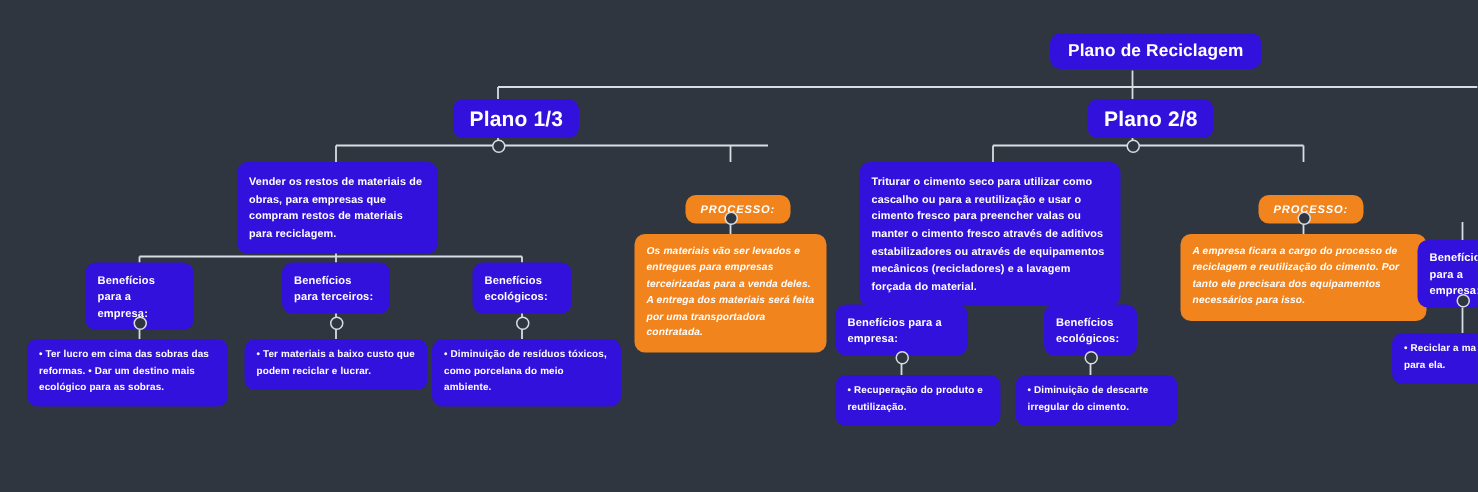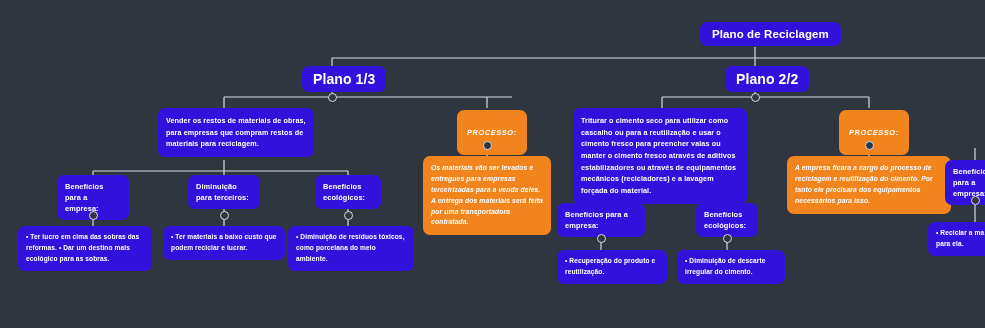--- a/index.html
+++ b/index.html
@@ -47,24 +47,25 @@
   }
   .bullets{
     font-size:6.6px;
     line-height:1.65;
     padding:6px 8px;
     font-weight:bold;
   }
   .proc-title{
     font-size:7.4px;
     font-style:italic;
-    padding:18px 10px;
+    padding:5px 10px;
     text-align:center;
     white-space:nowrap;
     letter-spacing:.6px;
+    margin-top:20px;
   }
   .proc-body{
     font-size:6.8px;
     font-style:italic;
     line-height:1.6;
     padding:7px 8px;
     font-weight:bold;
   }
   .handle{
     position:absolute;
@@ -124,40 +125,40 @@
       <path d="M975,148 L975,160"></path>
       <path d="M975,196 L975,222"></path>
     </g>
   </svg>
 
   <div class="node blue root" style="left:700px;top:22px;">Plano de Reciclagem</div>
 
   <div class="node blue branch" style="left:302px;top:66px;">Plano 1/3</div>
   <div class="handle" style="left:327.5px;top:92.5px;"></div>
 
-  <div class="node blue headline" style="left:158px;top:108px;width:156px;">Vender os restos de materiais de obras, para empresas que compram restos de materiais para reciclagem.</div>
+  <div class="node blue headline" style="left:158px;top:108px;width:134px;">Vender os restos de materiais de obras, para empresas que compram restos de materiais para reciclagem.</div>
 
   <div class="node orange proc-title" style="left:457px;top:110px;">PROCESSO:</div>
   <div class="handle" style="left:482.5px;top:141px;"></div>
   <div class="node orange proc-body" style="left:423px;top:156px;width:128px;">Os materiais vão ser levados e entregues para empresas terceirizadas para a venda deles. A entrega dos materiais será feita por uma transportadora contratada.</div>
 
   <div class="node blue cat" style="left:57px;top:175px;width:72px;">Benefícios para a empresa:</div>
   <div class="handle" style="left:88.5px;top:211px;"></div>
   <div class="node blue bullets" style="left:18px;top:226px;width:134px;">• Ter lucro em cima das sobras das reformas.
 • Dar um destino mais ecológico para as sobras.</div>
 
-  <div class="node blue cat" style="left:188px;top:175px;width:72px;">Diminuição para terceiros:</div>
+  <div class="node blue cat" style="left:188px;top:175px;width:72px;">Benefícios para terceiros:</div>
   <div class="handle" style="left:219.5px;top:211px;"></div>
   <div class="node blue bullets" style="left:163px;top:226px;width:122px;">• Ter materiais a baixo custo que podem reciclar e lucrar.</div>
 
   <div class="node blue cat" style="left:315px;top:175px;width:66px;">Benefícios ecológicos:</div>
   <div class="handle" style="left:343.5px;top:211px;"></div>
   <div class="node blue bullets" style="left:288px;top:226px;width:126px;">• Diminuição de resíduos tóxicos, como porcelana do meio ambiente.</div>
 
-  <div class="node blue branch" style="left:725px;top:66px;">Plano 2/2</div>
+  <div class="node blue branch" style="left:725px;top:66px;">Plano 2/8</div>
   <div class="handle" style="left:750.5px;top:92.5px;"></div>
 
   <div class="node blue headline" style="left:573px;top:108px;width:174px;">Triturar o cimento seco para utilizar como cascalho ou para a reutilização e usar o cimento fresco para preencher valas ou manter o cimento fresco através de aditivos estabilizadores ou através de equipamentos mecânicos (recicladores) e a lavagem forçada do material.</div>
 
   <div class="node orange proc-title" style="left:839px;top:110px;">PROCESSO:</div>
   <div class="handle" style="left:864.5px;top:141px;"></div>
   <div class="node orange proc-body" style="left:787px;top:156px;width:164px;">A empresa ficara a cargo do processo de reciclagem e reutilização do cimento. Por tanto ele precisara dos equipamentos necessários para isso.</div>
 
   <div class="node blue cat" style="left:557px;top:203px;width:88px;">Benefícios para a empresa:</div>
   <div class="handle" style="left:596.5px;top:234px;"></div>

